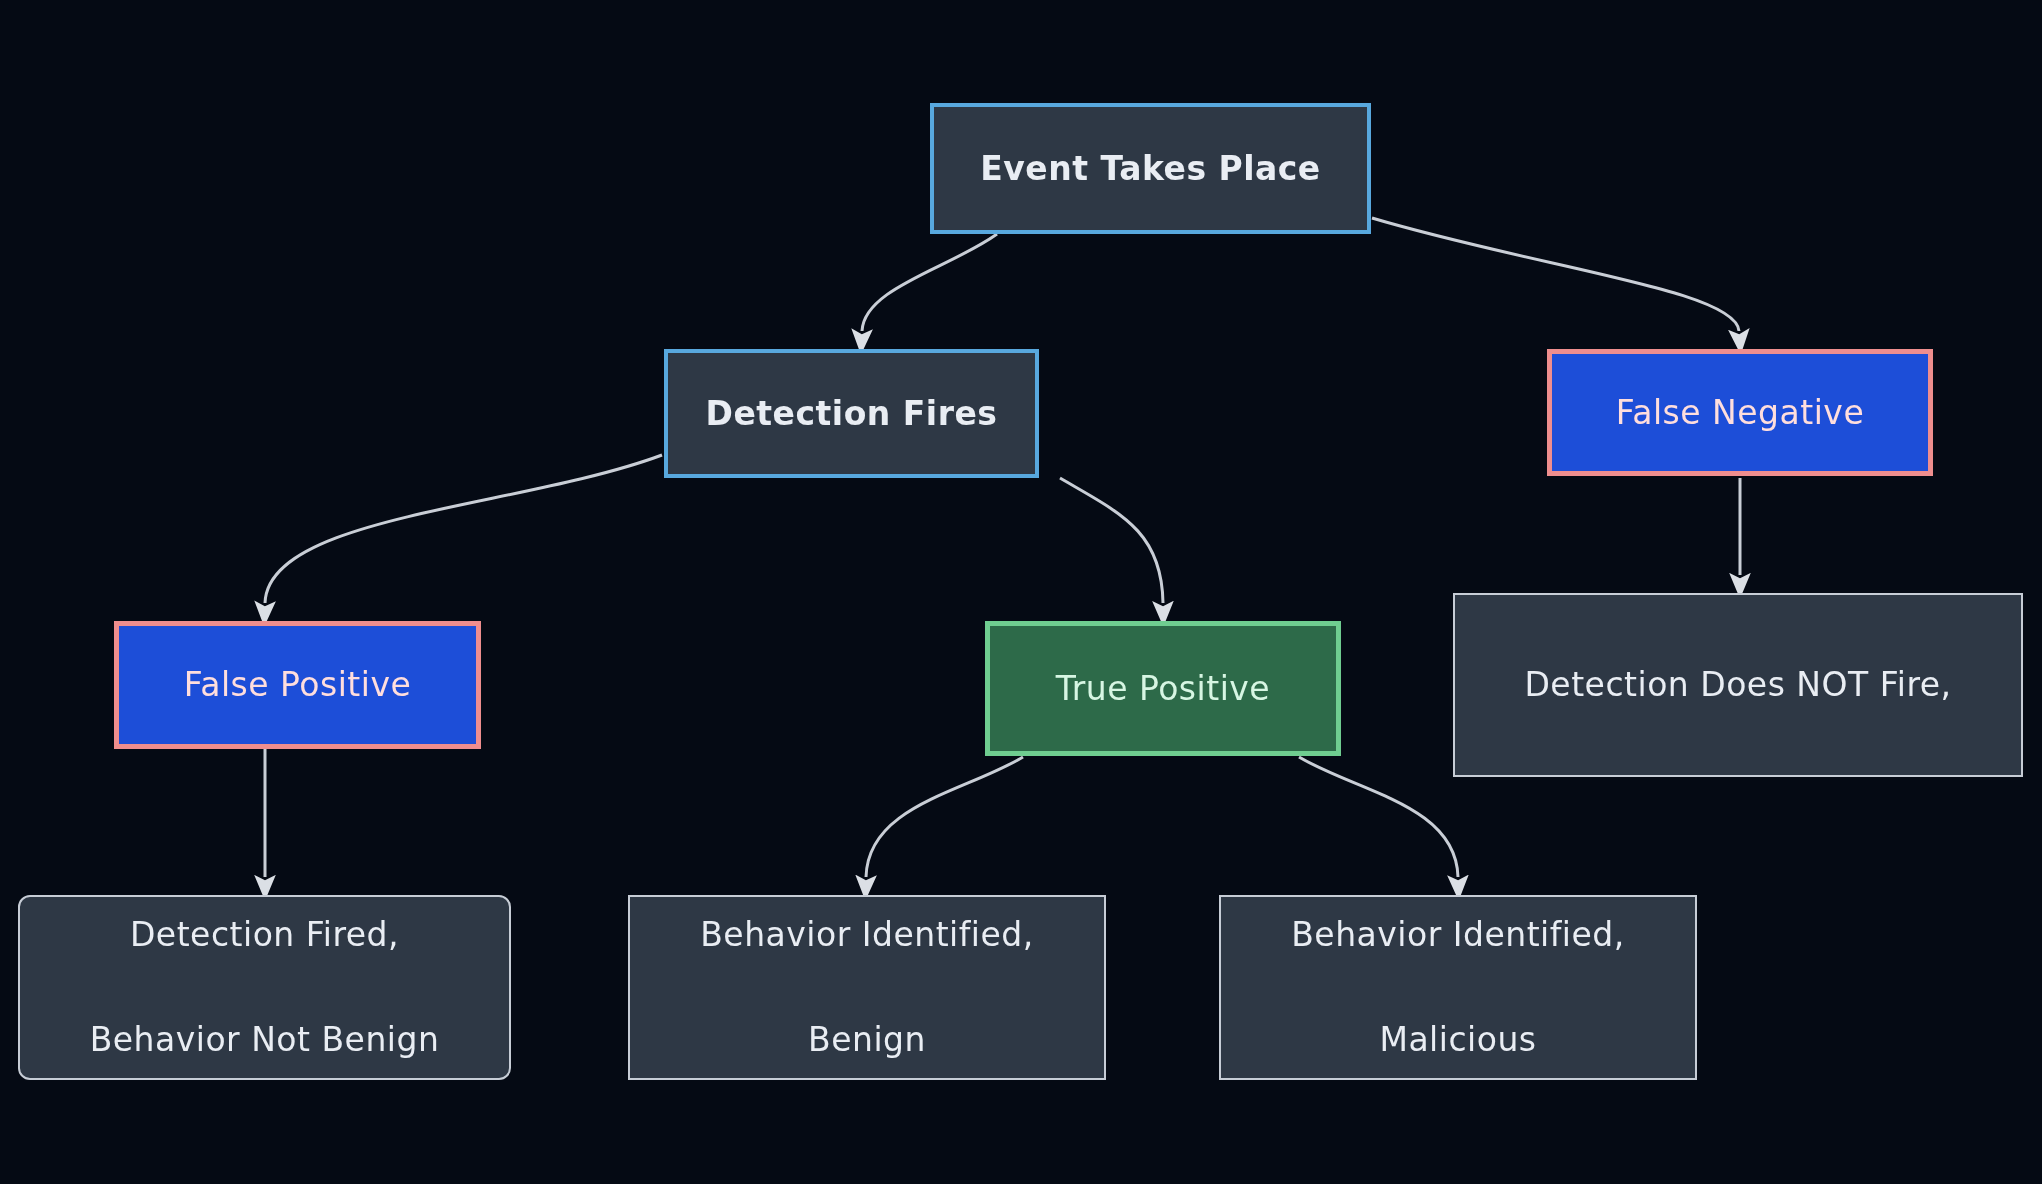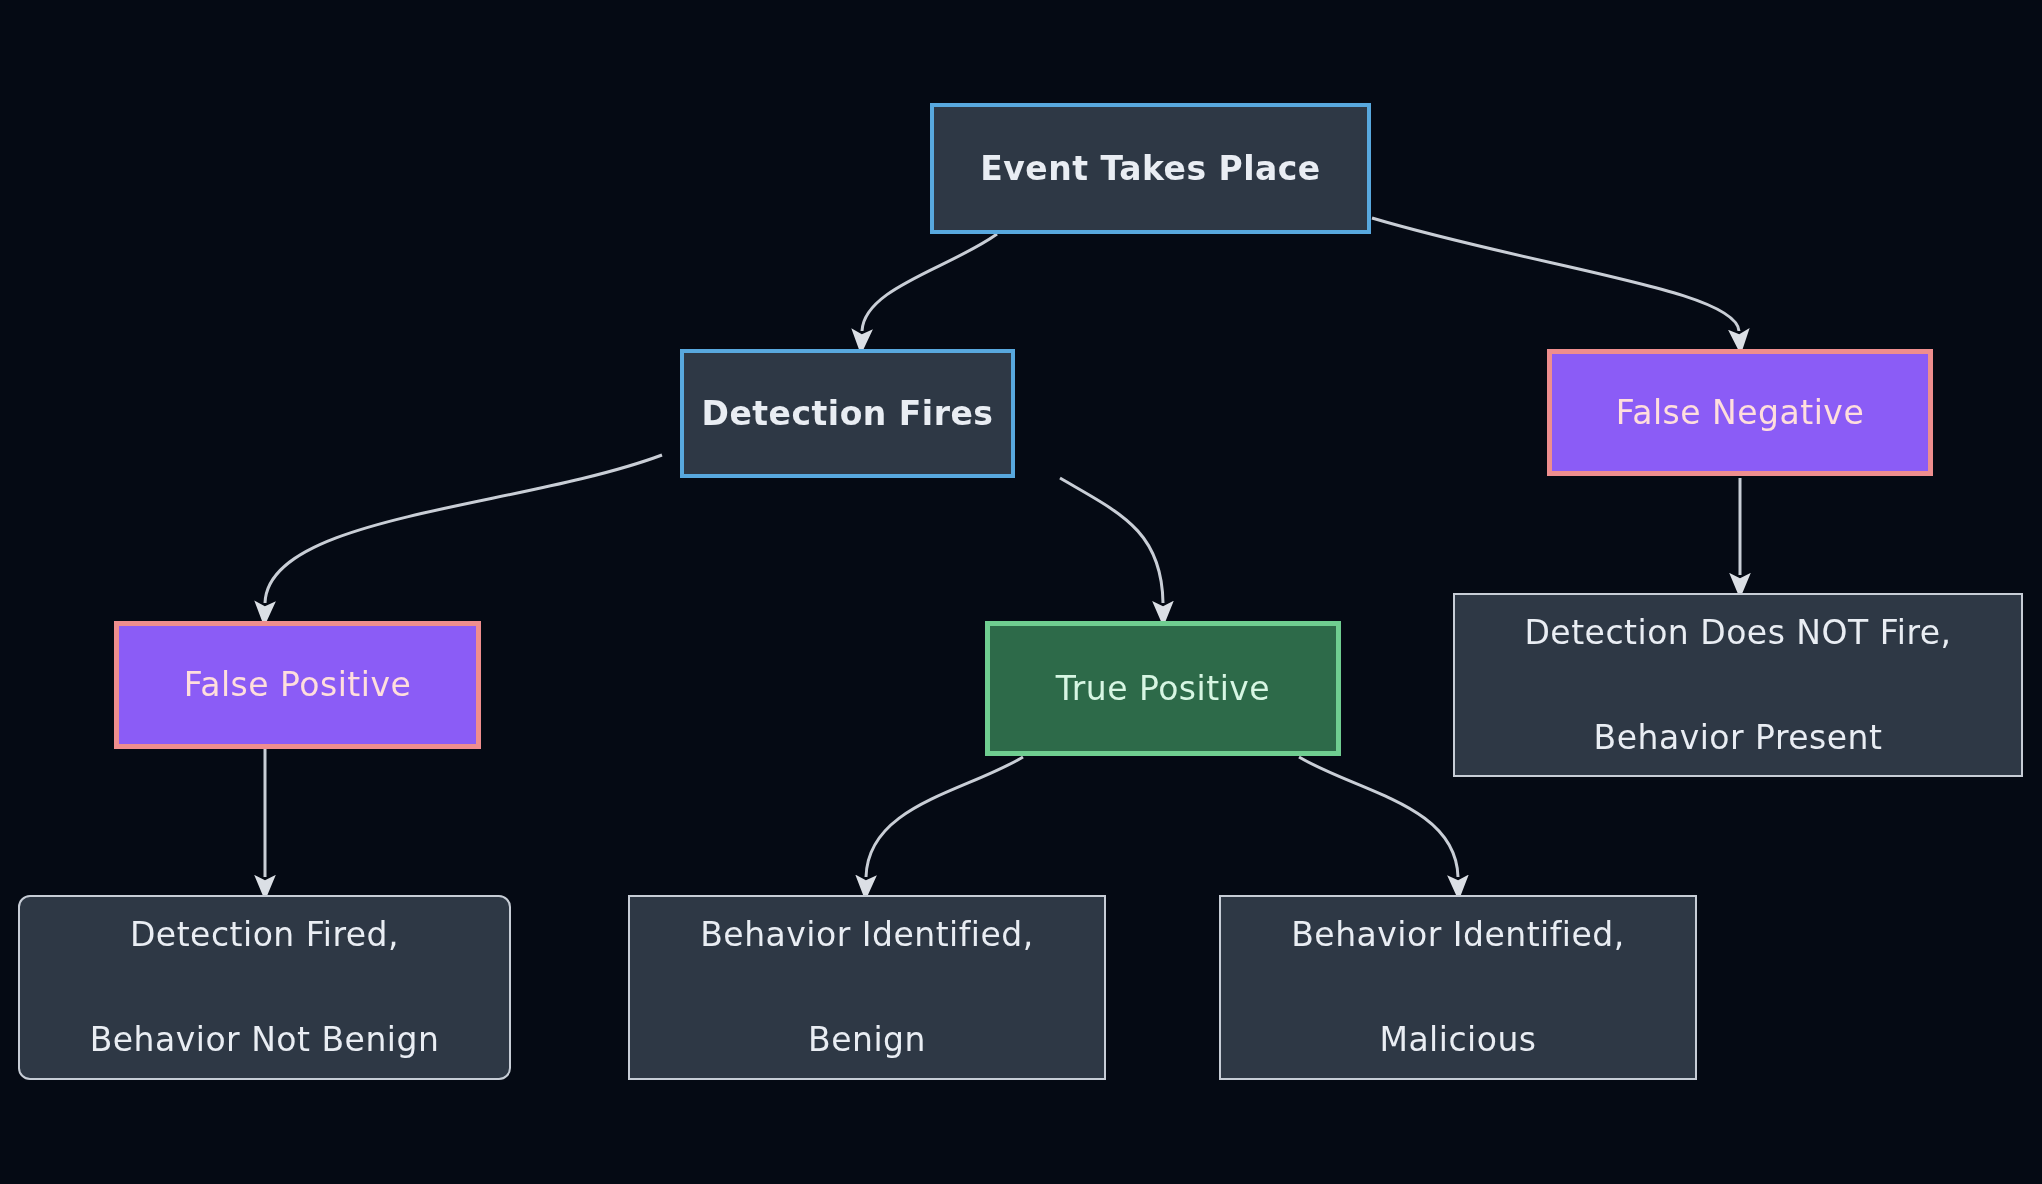--- a/index.html
+++ b/index.html
@@ -38,38 +38,38 @@
     line-height: 58px;
     letter-spacing: 0.5px;
   }
   .node-blue {
     background: #2e3845;
     border: 4px solid #58a8de;
     color: #e9edf3;
     font-weight: bold;
   }
   .node-red {
-    background: #8b5cf6;
+    background: #1d4ed8;
     border: 5px solid #ef8e8e;
     color: #ffdedd;
   }
   .node-green {
     background: #2d6a49;
     border: 5px solid #6fcd90;
     color: #d7f6e3;
   }
   .node-plain {
     background: #2e3845;
     border: 2px solid #c7cdd6;
     color: #e9edf3;
     gap: 47px;
   }
   
   #n-event      { left: 930px;  top: 103px; width: 441px; height: 131px; }
-  #n-fires      { left: 680px;  top: 349px; width: 335px; height: 129px; }
+  #n-fires      { left: 664px;  top: 349px; width: 375px; height: 129px; }
   #n-falseneg   { left: 1547px; top: 349px; width: 386px; height: 127px; }
   #n-falsepos   { left: 82px;   top: 621px; width: 367px; height: 128px; margin-left: 32px; }
   #n-truepos    { left: 985px;  top: 621px; width: 356px; height: 135px; align-items: center; }
   #n-fnoutcome  { left: 1453px; top: 593px; width: 570px; height: 184px; }
   #n-fpoutcome  { left: 18px;   top: 895px; width: 493px; height: 185px; border-radius: 12px; }
   #n-benign     { left: 628px;  top: 895px; width: 478px; height: 185px; }
   #n-malicious  { left: 1219px; top: 895px; width: 478px; height: 185px; }
 </style>
 </head>
 <body>
@@ -107,21 +107,20 @@
   <div id="n-falsepos" class="node node-red">
     <span>False Positive</span>
   </div>
 
   <div id="n-truepos" class="node node-green">
     <span>True Positive</span>
   </div>
 
   <div id="n-fnoutcome" class="node node-plain">
     <span>Detection Does NOT Fire,</span>
-    <span>Behavior Present</span>
   </div>
 
   <div id="n-fpoutcome" class="node node-plain">
     <span>Detection Fired,</span>
     <span>Behavior Not Benign</span>
   </div>
 
   <div id="n-benign" class="node node-plain">
     <span>Behavior Identified,</span>
     <span>Benign</span>

